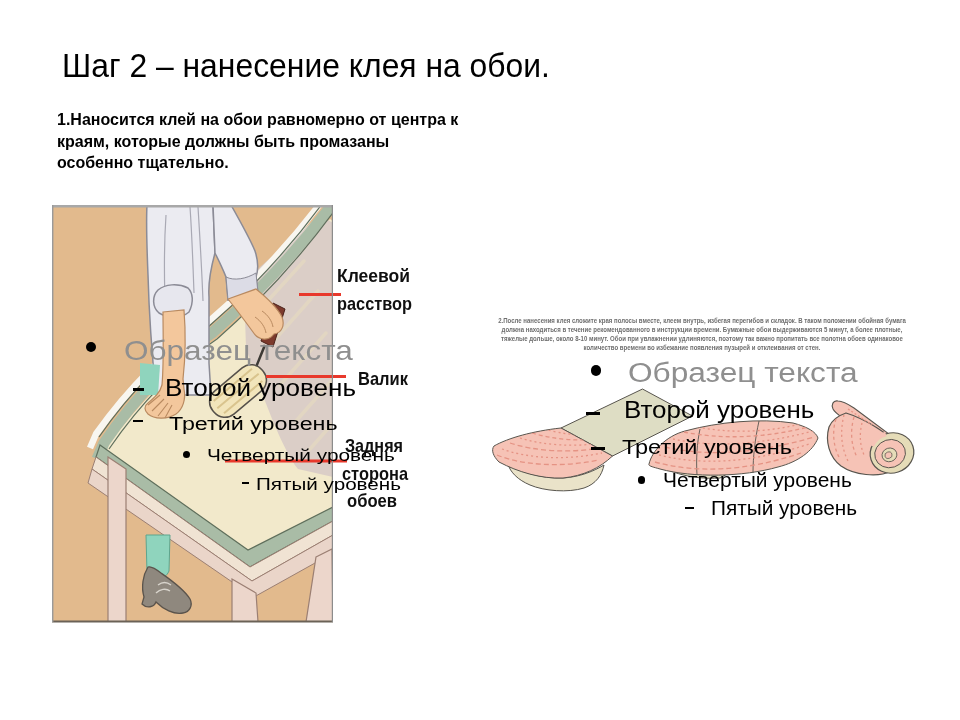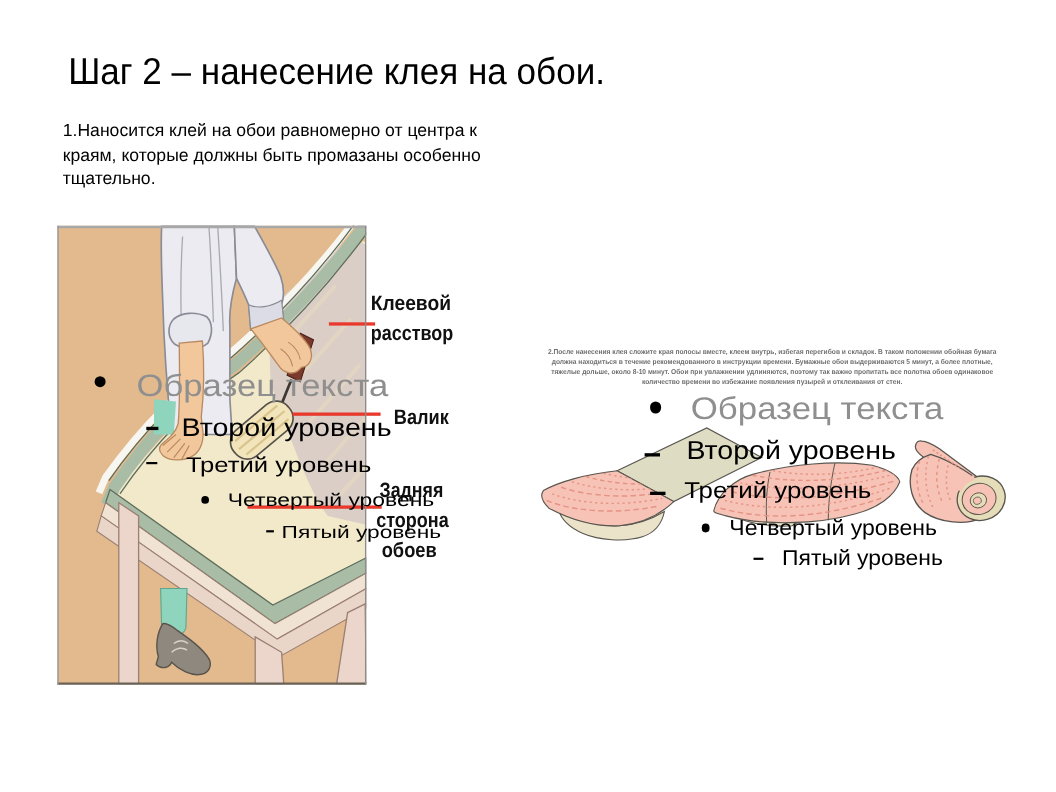--- a/index.html
+++ b/index.html
@@ -7,21 +7,21 @@
        font-family:"Liberation Sans", sans-serif;}
   .abs{position:absolute;white-space:nowrap;line-height:1;transform-origin:0 0;}
   .dash{position:absolute;background:#000;}
   .dot{position:absolute;background:#000;border-radius:50%;}
 </style>
 </head>
 <body>
 
 <div class="abs" style="left:62px;top:47.8px;font-size:34px;color:#000;transform:scaleX(0.937);">Шаг 2 – нанесение клея на обои.</div>
 
-<div class="abs" style="left:57px;top:109px;width:410px;font-size:16px;line-height:21.5px;font-weight:normal;color:#000;white-space:normal;">1.Наносится клей на обои равномерно от центра к краям, которые должны быть промазаны особенно тщательно.</div>
+<div class="abs" style="left:57px;top:109px;width:410px;font-size:16px;line-height:21.5px;font-weight:bold;color:#000;white-space:normal;">1.Наносится клей на обои равномерно от центра к краям, которые должны быть промазаны особенно тщательно.</div>
 
 <svg class="abs" style="left:52px;top:205px;" width="414" height="418" viewBox="0 0 414 418">
   <defs>
     <clipPath id="pic">
         <rect x="0" y="0" width="281" height="417"></rect>
       </clipPath>
   </defs>
   <g clip-path="url(#pic)">
 
     <rect x="0" y="0" width="281" height="417" fill="#e2ba8d"></rect>

